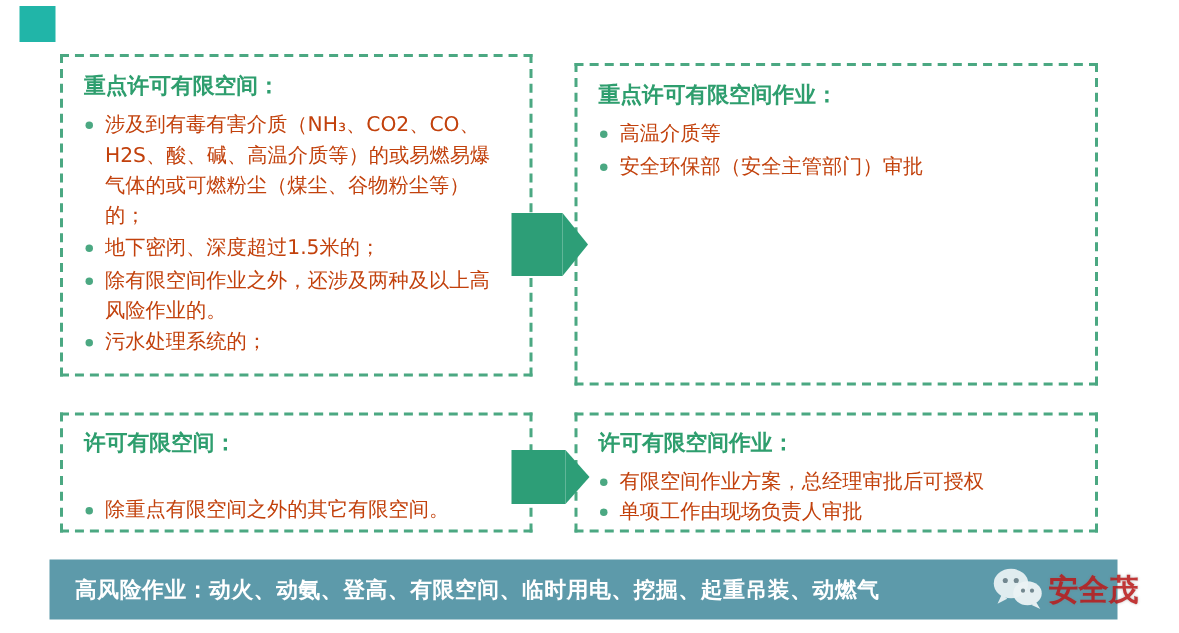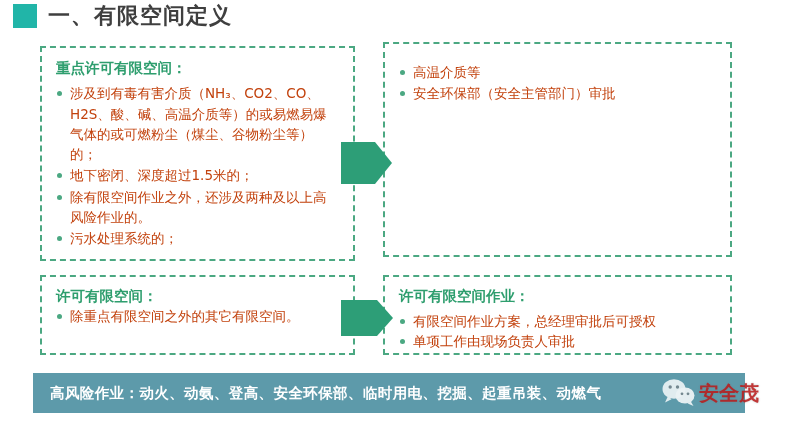--- a/index.html
+++ b/index.html
@@ -73,33 +73,33 @@
     content: "";
     position: absolute;
     left: 1px;
     top: 8px;
     width: 5px;
     height: 5px;
     border-radius: 50%;
     background: #4ba882;
   }
 
-  #card-key-space   { left: 40px;  top: 46px;  width: 315px; height: 215px; }
+  #card-key-space   { left: 40px;  top: 36px;  width: 315px; height: 215px; }
   #card-key-work    { left: 383px; top: 42px;  width: 349px; height: 215px; }
   #card-perm-space  { left: 40px;  top: 275px; width: 315px; height: 80px; }
   #card-perm-work   { left: 383px; top: 275px; width: 349px; height: 80px; }
 
   .card-inner { padding: 13px 14px 0 14px; }
   #card-key-space .card-inner   { padding-top: 12px; }
   #card-key-work  .card-inner   { padding-top: 12px; }
   #card-perm-space .card-inner  { padding-top: 11px; }
   #card-perm-work  .card-inner  { padding-top: 11px; }
   #card-key-space .bullets      { margin-top: 6px; }
   #card-key-work .bullets       { margin-top: 6px; }
-  #card-perm-space .bullets     { margin-top: 1px; }
+  #card-perm-space .bullets     { margin-top: 25px; }
   #card-perm-work .bullets      { margin-top: 6px; }
   #card-perm-work .bullets li   { margin-bottom: -1px; }
 
   
   .arrow {
     position: absolute;
     background: #2d9e77;
   }
   .arrow::after {
     content: "";
@@ -176,37 +176,37 @@
     white-space: nowrap;
   }
 </style>
 </head>
 <body>
 
 <div id="slide">
 
   <div id="title-row">
     <div id="title-marker"></div>
-    <div id="title-text">一、有限空间定义</div>
   </div>
 
   <div class="card" id="card-key-space">
     <div class="card-inner">
       <div class="card-title">重点许可有限空间：</div>
       <ul class="bullets">
         <li>涉及到有毒有害介质（NH₃、CO2、CO、H2S、酸、碱、高温介质等）的或易燃易爆气体的或可燃粉尘（煤尘、谷物粉尘等）的；</li>
         <li>地下密闭、深度超过1.5米的；</li>
         <li>除有限空间作业之外，还涉及两种及以上高风险作业的。</li>
         <li>污水处理系统的；</li>
       </ul>
     </div>
   </div>
 
   <div class="card" id="card-key-work">
     <div class="card-inner">
+      <div class="card-title">重点许可有限空间作业：</div>
       <ul class="bullets">
         <li>高温介质等</li>
         <li>安全环保部（安全主管部门）审批</li>
       </ul>
     </div>
   </div>
 
   <div class="card" id="card-perm-space">
     <div class="card-inner">
       <div class="card-title">许可有限空间：</div>
@@ -223,21 +223,21 @@
         <li>有限空间作业方案，总经理审批后可授权</li>
         <li>单项工作由现场负责人审批</li>
       </ul>
     </div>
   </div>
 
   <div class="arrow" id="arrow-top"></div>
   <div class="arrow" id="arrow-bottom"></div>
 
   <div id="banner">
-    <div id="banner-text">高风险作业：动火、动氨、登高、安全环保部、临时用电、挖掘、起重吊装、动燃气</div>
+    <div id="banner-text">高风险作业：动火、动氨、登高、有限空间、临时用电、挖掘、起重吊装、动燃气</div>
   </div>
 
   <div id="watermark">
     <span>
       <svg id="wechat-icon" width="34" height="30" viewBox="0 0 34 30" aria-hidden="true">
         <g fill="#ffffff" opacity="0.92">
           <ellipse cx="12" cy="11" rx="11.5" ry="9.8"></ellipse>
           <path d="M6 18 L3 24.5 L9.5 21.2 Z"></path>
         </g>
         <g fill="#6f7f86" opacity="0.95">

